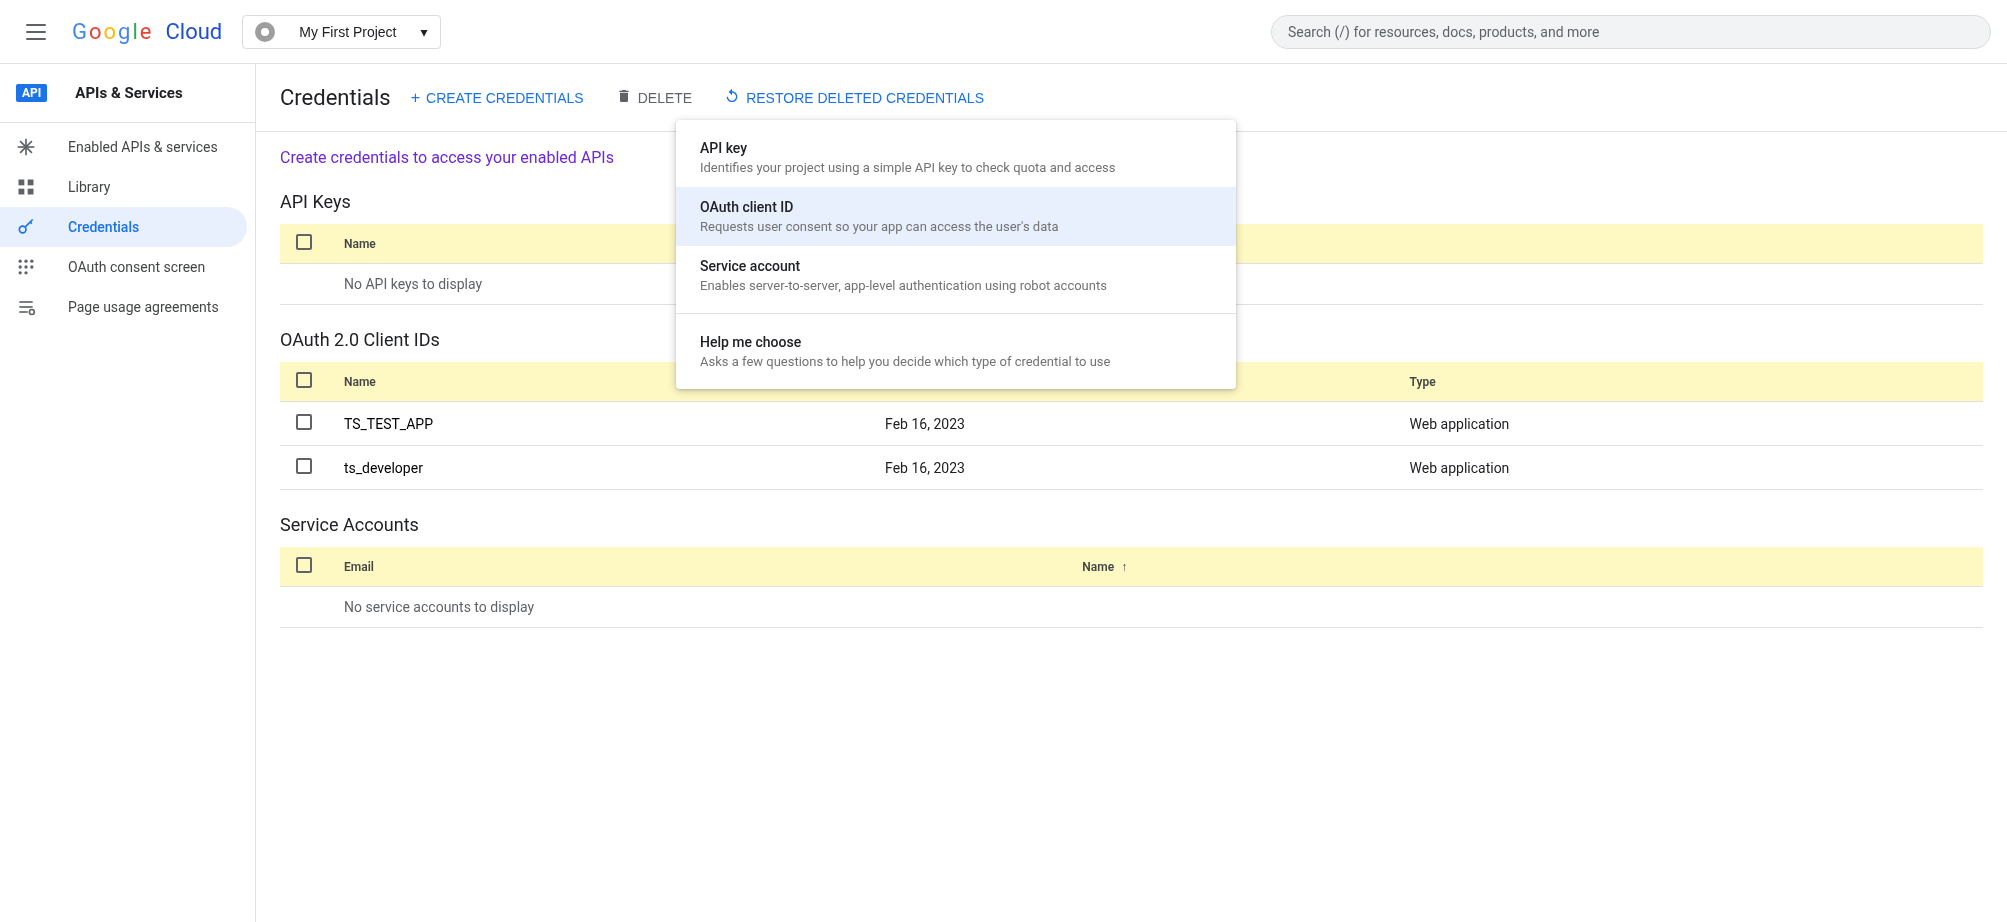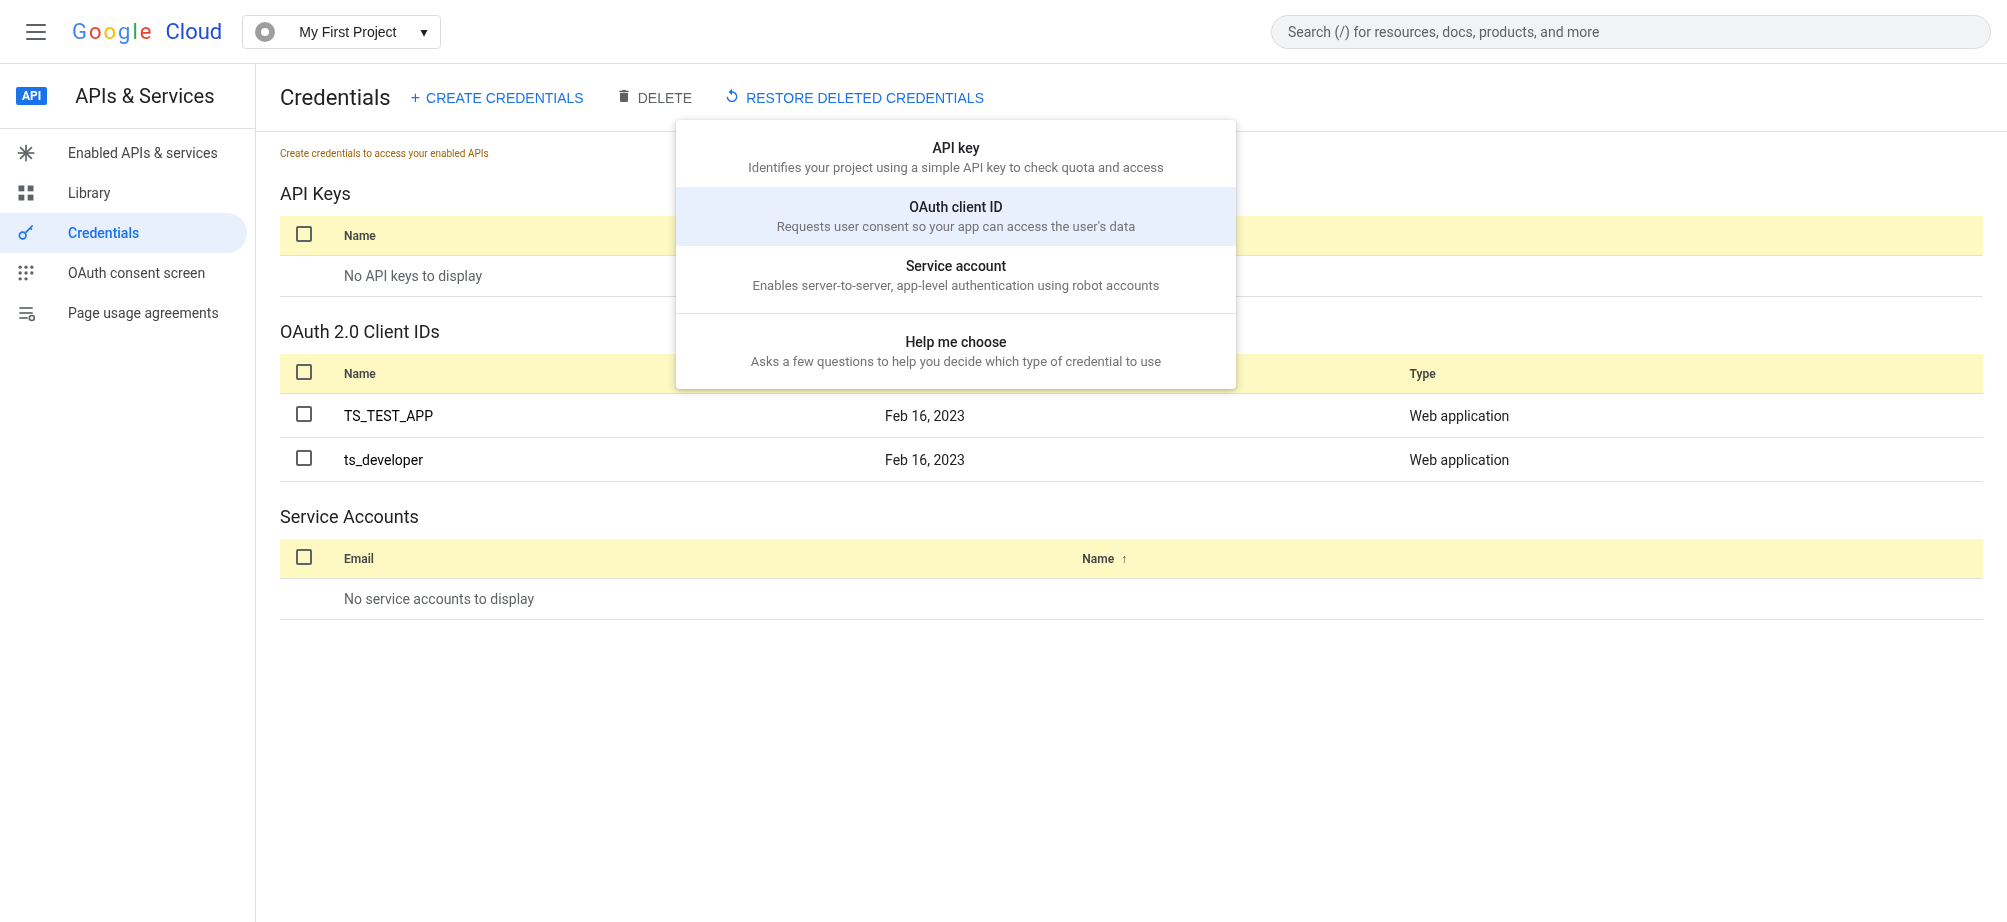--- a/index.html
+++ b/index.html
@@ -72,21 +72,21 @@
     .sidebar-header {
       display: flex; align-items: center; gap: 28px;
       padding: 12px 16px 16px 16px;
     }
     .api-badge {
       background: #1a73e8; color: #fff;
       font-size: 12px; font-weight: 700;
       padding: 2px 6px; border-radius: 2px;
     }
     .sidebar-title {
-      font-size: 20px; font-weight: 400; color: #202124;
+      font-size: 15px; font-weight: 700; color: #202124;
     }
     .sidebar-divider {
       height: 1px; background: #e0e0e0; margin: 4px 0;
     }
     .sidebar-item {
       display: flex; align-items: center; gap: 32px;
       padding: 10px 16px; cursor: pointer; border-radius: 0 24px 24px 0;
       margin-right: 8px; color: #444746; font-size: 14px;
     }
     .sidebar-item.active {
@@ -126,31 +126,31 @@
       position: absolute;
       top: 56px; left: 420px;
       background: #fff;
       border-radius: 4px;
       box-shadow: 0 2px 10px rgba(0,0,0,0.2), 0 1px 3px rgba(0,0,0,0.15);
       width: 560px;
       z-index: 100;
       padding: 8px 0;
     }
     .dropdown-item {
-      padding: 12px 14px; cursor: pointer; text-align: center;
+      padding: 12px 24px; cursor: pointer;
     }
     .dropdown-item.highlighted { background: #e8f0fe; }
     .dropdown-item-title { font-size: 14px; font-weight: 500; color: #202124; margin-bottom: 4px; }
     .dropdown-item-desc { font-size: 13px; color: #737373; }
     .dropdown-separator { height: 1px; background: #e0e0e0; margin: 8px 0; }
 
     
     .content-body { padding: 16px 24px; }
 
-    .section-desc { font-size: 10px; color: #a16207; margin-bottom: 9px; }
+    .section-desc { font-size: 16px; color: #6d28d9; margin-bottom: 9px; }
 
     .section-header { font-size: 18px; font-weight: 400; color: #202124; margin: 24px 0 12px 0; }
 
     
     .data-table { width: 100%; border-collapse: collapse; }
     .data-table th {
       text-align: left; padding: 10px 16px;
       font-size: 12px; font-weight: 600; color: #444746;
       border-bottom: 1px solid #e0e0e0;
       background: #fef9c3;

